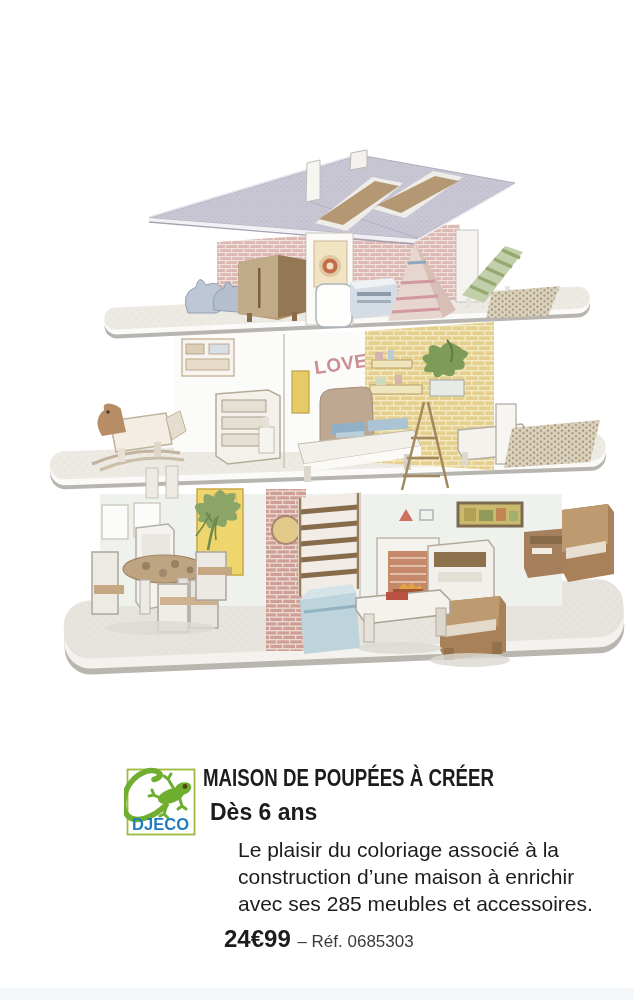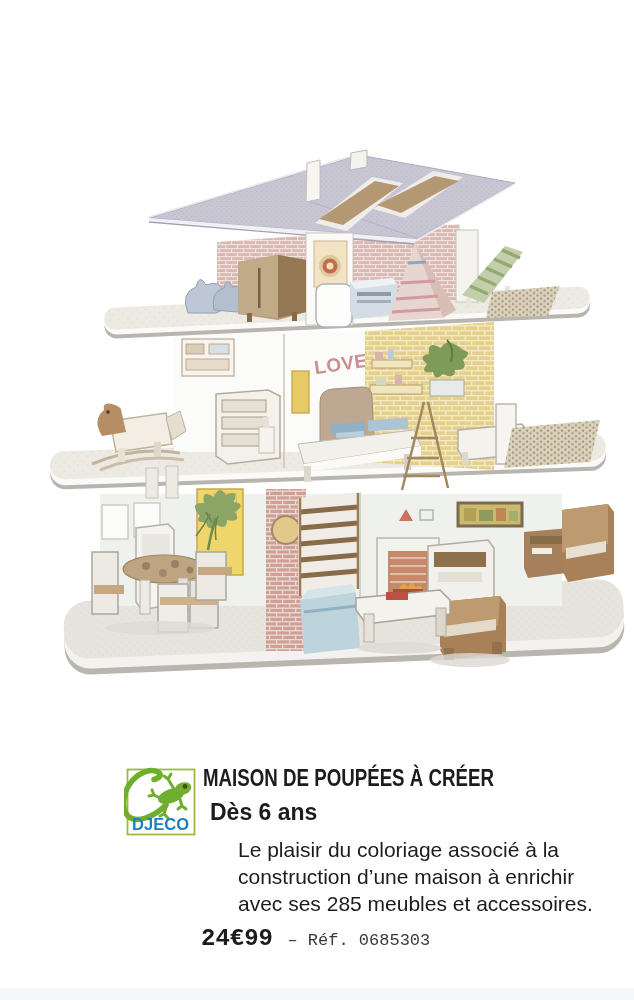--- a/index.html
+++ b/index.html
@@ -384,15 +384,15 @@
 
   <text x="8" y="68" font-family="Liberation Sans, sans-serif" font-size="16.5" font-weight="bold" fill="#1f7ec2" textLength="57">DJECO</text>
 </svg>
 
 <div class="txt" style="left:203px;top:765px;font-size:23px;font-weight:bold;transform:scaleX(0.813);transform-origin:left top;white-space:nowrap;">MAISON DE POUPÉES À CRÉER</div>
 
 <div class="txt" style="left:210px;top:799px;font-size:23px;font-weight:bold;text-align:center;">Dès 6 ans</div>
 
 <div class="txt" style="left:206px;top:836px;font-size:21px;line-height:27px;width:370px;margin-left:32px;">Le plaisir du coloriage associé à la construction d’une maison à enrichir avec ses 285 meubles et accessoires.</div>
 
-<div class="txt" style="left:201px;top:925px;font-size:24px;font-weight:bold;font-family:Liberation Mono, monospace;">24€99 <span style="font-size:17px;font-weight:normal;color:#3a3a3a;">– Réf. 0685303</span></div>
+<div class="txt" style="left:224px;top:925px;font-size:24px;font-weight:bold;">24€99 <span style="font-size:17px;font-weight:normal;color:#3a3a3a;">– Réf. 0685303</span></div>
 
 <div style="position:absolute;left:0;top:988px;width:634px;height:12px;background:#f5f8fa;"></div>
 
 </body></html>

